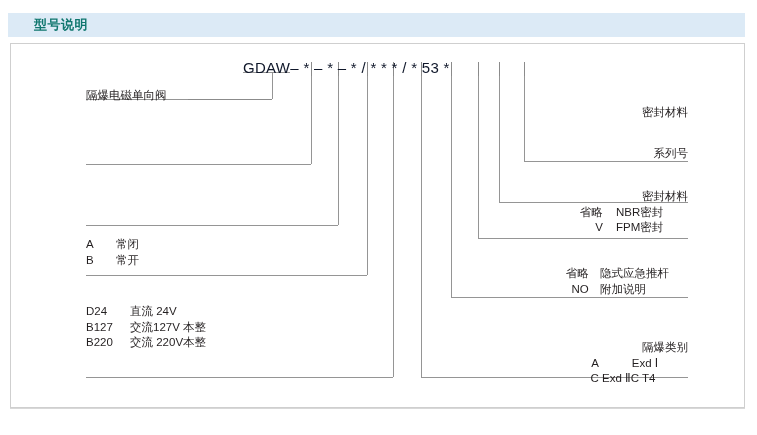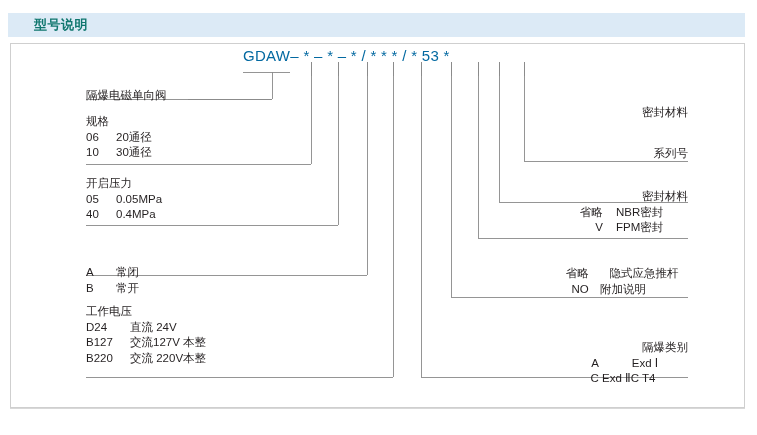--- a/index.html
+++ b/index.html
@@ -27,23 +27,23 @@
     background:#fff;
     border:1px solid #cfcfcf;
     box-sizing:border-box;
     box-shadow:0 1px 0 #d8d8d8;
   }
   .canvas{position:absolute;left:0;top:0;width:757px;height:435px;}
   svg.lines{position:absolute;left:0;top:0;width:757px;height:435px;pointer-events:none;}
 
   
   .code-row{
-    position:absolute;top:47px;left:243px;
+    position:absolute;top:59px;left:243px;
     font-size:15px;letter-spacing:0px;white-space:nowrap;
-    color:#0369a1;
+    color:#0f172a;
   }
   .code-row span{display:inline-block;}
   .code-brand{font-size:15px;letter-spacing:.3px;}
 
   
   .lbl{position:absolute;font-size:11.5px;line-height:15.5px;white-space:nowrap;color:#231f20;}
   .lbl.right{text-align:right;}
   .lbl .hd{display:block;}
   .lbl .row{display:block;}
   .k{display:inline-block;}
@@ -99,51 +99,32 @@
   </svg>
 
   <div class="code-row">
     <span class="code-brand">GDAW– * – * – * / *   *   * / *  53 *</span>
   </div>
 
   <div class="lbl" style="left:86px;top:88px;">
     <span class="row">隔爆电磁单向阀</span>
   </div>
 
-  <div class="lbl" style="left:86px;top:114px;">
-    <span class="hd">规格</span>
-    <span class="row">
-      <span class="k" style="width:22px">06</span><span class="pad-l">20通径</span>
-    </span>
-    <span class="row">
-      <span class="k" style="width:22px">10</span><span class="pad-l">30通径</span>
-    </span>
-  </div>
 
-  <div class="lbl" style="left:86px;top:176px;">
-    <span class="hd">开启压力</span>
-    <span class="row">
-      <span class="k" style="width:22px">05</span><span class="pad-l">0.05MPa</span>
-    </span>
-    <span class="row">
-      <span class="k" style="width:22px">40</span><span class="pad-l">0.4MPa</span>
-    </span>
-  </div>
 
-  <div class="lbl" style="left:86px;top:237px;margin-top:28px;">
+  <div class="lbl" style="left:86px;top:237px;">
     <span class="row">
       <span class="k" style="width:22px">A</span><span class="pad-l">常闭</span>
     </span>
     <span class="row">
       <span class="k" style="width:22px">B</span><span class="pad-l">常开</span>
     </span>
   </div>
 
   <div class="lbl" style="left:86px;top:304px;">
-    <span class="hd">工作电压</span>
     <span class="row">
       <span class="k" style="width:44px">D24</span><span>直流 24V</span>
     </span>
     <span class="row">
       <span class="k" style="width:44px">B127</span><span>交流127V 本整</span>
     </span>
     <span class="row">
       <span class="k" style="width:44px">B220</span><span>交流 220V本整</span>
     </span>
   </div>
@@ -164,21 +145,21 @@
     </span>
   </div>
 
   <div class="lbl right" style="left:488px;top:146px;width:200px;">
     <span class="hd">系列号</span>
   </div>
 
   <div class="lbl right" style="left:488px;top:266px;width:200px;">
     <span class="row">
       <span class="k">省略</span>
-      <span class="k" style="width:88px;text-align:center;padding-left:8px">隐式应急推杆</span>
+      <span class="k" style="width:88px;text-align:left;padding-left:8px">隐式应急推杆</span>
     </span>
     <span class="row">
       <span class="k">NO</span>
       <span class="k" style="width:88px;text-align:left;padding-left:8px">附加说明</span>
     </span>
   </div>
 
   <div class="lbl right" style="left:488px;top:328px;width:200px;margin-top:12px;">
     <span class="hd">隔爆类别</span>
     <span class="row">

